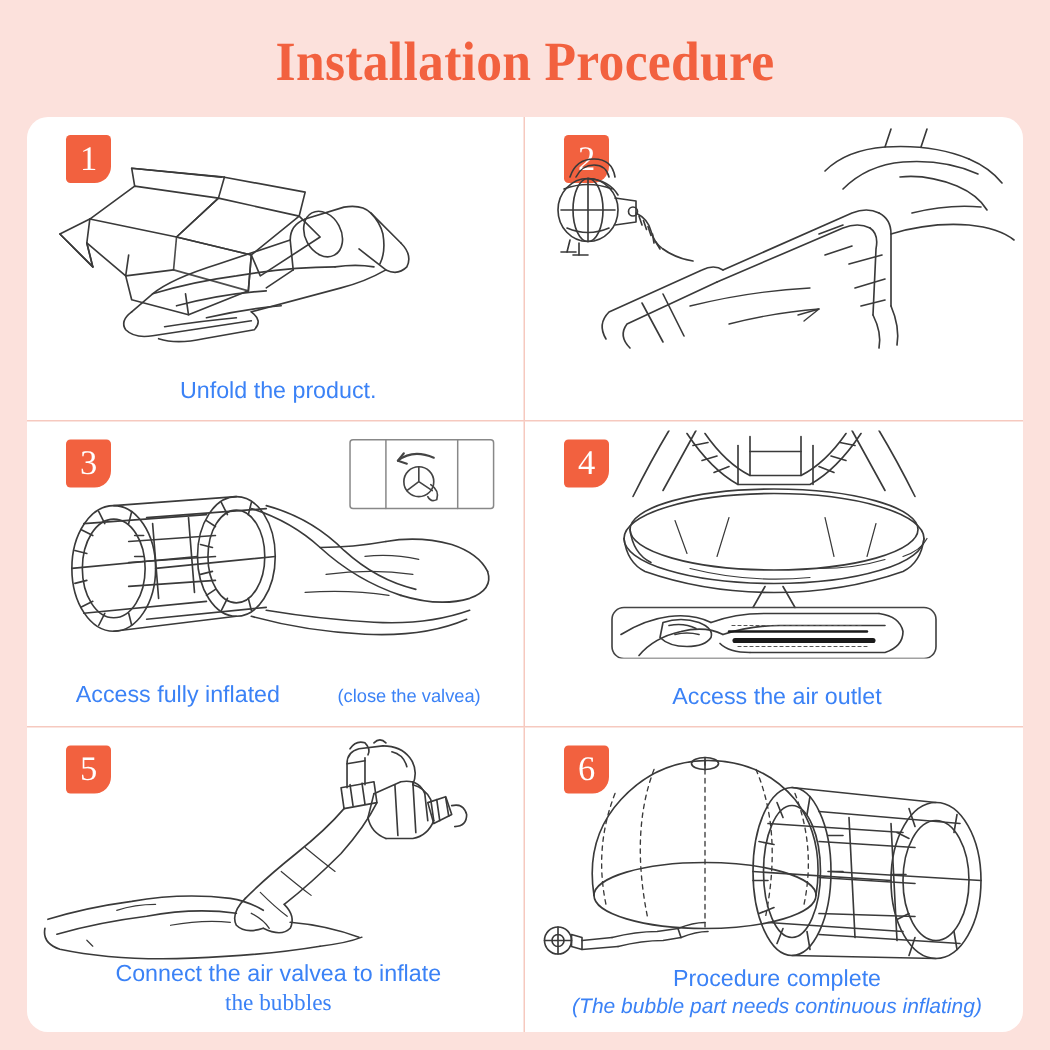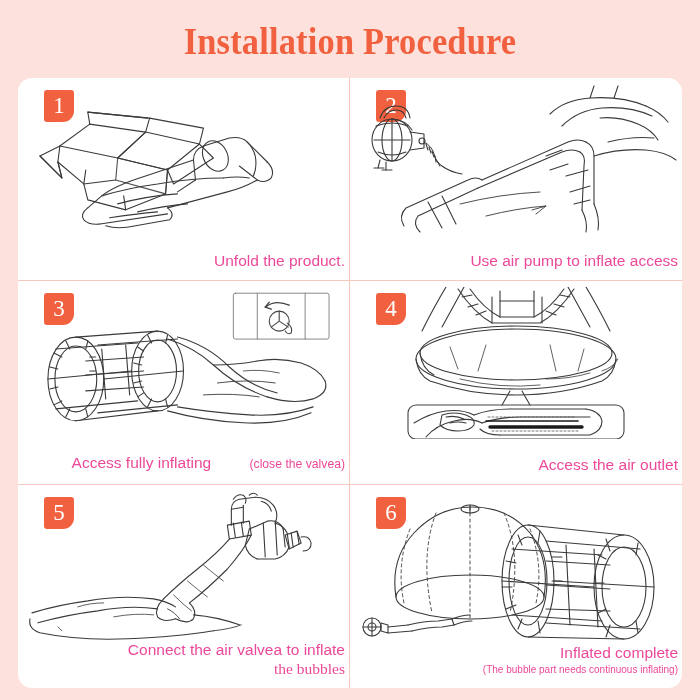--- a/index.html
+++ b/index.html
@@ -84,37 +84,38 @@
     height: 152px;
     display: block;
   }
   .art svg { display: block; width: 100%; height: 100%; }
 
   
   .caption {
     position: absolute;
     left: 8px; right: 4px;
     bottom: 10px;
-    text-align: right;
-    color: #ec4899;
+    text-align: center;
+    color: #3b82f6;
     font-size: 15.5px;
     line-height: 19px;
   }
   .caption .sub {
     font-size: 12.2px;
     margin-left: 34px;
   }
   .caption .line2 {
     display: block;
     font-family: Liberation Serif, serif;
   }
   .cap-small-block {
     display: block;
-    font-size: 10px;
+    font-size: 14px;
     line-height: 16px;
+    font-style: italic;
   }
 </style>
 </head>
 <body>
 
 <div id="page">
 
   <div class="title">Installation Procedure</div>
 
   <div class="card">
@@ -218,23 +219,20 @@
               <path d="M244 72 Q270 64 296 66 Q316 68 326 76"></path>
               <path d="M258 58 Q282 52 304 54"></path>
               <path d="M110 120 Q150 110 190 108" stroke-width="0.9"></path>
               <path d="M136 132 Q168 124 196 122" stroke-width="0.9"></path>
               <path d="M182 126 L196 122 L186 130" stroke-width="0.9"></path>
               <path d="M244 120 Q250 134 248 146"></path>
               <path d="M232 126 Q238 138 236 148"></path>
             </g>
           </svg>
         </div>
-        <div class="caption">
-          <span>Use air pump to inflate access</span>
-        </div>
       </div>
 
       <div class="panel col-l row-2">
         <div class="badge">3</div>
         <div class="art">
           <svg viewBox="0 0 332 152" fill="none" stroke="#3a3a3a" stroke-width="1.1" stroke-linecap="round" stroke-linejoin="round">
 
             <g>
               <rect x="216" y="6" width="96" height="46" rx="2" stroke="#888" stroke-width="1"></rect>
               <path d="M240 6 L240 52 M288 6 L288 52" stroke="#888" stroke-width="1"></path>
@@ -276,21 +274,21 @@
               <path d="M150 124 Q186 134 226 136 Q266 138 294 126"></path>
               <path d="M308 94 Q302 82 284 76 Q262 70 240 74"></path>
               <path d="M196 78 Q218 78 240 74"></path>
               <path d="M200 96 Q230 92 258 96" stroke-width="0.9"></path>
               <path d="M186 108 Q216 106 242 110" stroke-width="0.9"></path>
               <path d="M226 84 Q244 82 262 86" stroke-width="0.8"></path>
             </g>
           </svg>
         </div>
         <div class="caption">
-          <span>Access fully inflating</span>
+          <span>Access fully inflated</span>
           <span class="sub">(close the valvea)</span>
         </div>
       </div>
 
       <div class="panel row-2">
         <div class="badge">4</div>
         <div class="art">
           <svg viewBox="0 0 332 152" fill="none" stroke="#3a3a3a" stroke-width="1.1" stroke-linecap="round" stroke-linejoin="round">
 
             <g>
@@ -459,20 +457,20 @@
               <path d="M38 142 L62 140"></path>
               <path d="M58 134 Q74 130 88 130 L102 128"></path>
               <path d="M62 140 Q78 136 92 136 L104 134"></path>
               <path d="M102 128 L104 134"></path>
               <path d="M102 128 Q112 124 120 124"></path>
               <path d="M104 134 Q114 130 122 130"></path>
             </g>
           </svg>
         </div>
         <div class="caption">
-          <span>Inflated complete</span>
+          <span>Procedure complete</span>
           <span class="cap-small-block">(The bubble part needs continuous inflating)</span>
         </div>
       </div>
 
     </div>
   </div>
 </div>
 
 </body></html>

